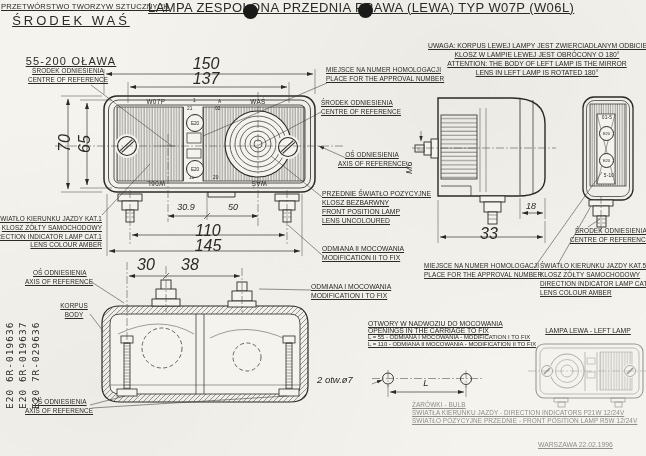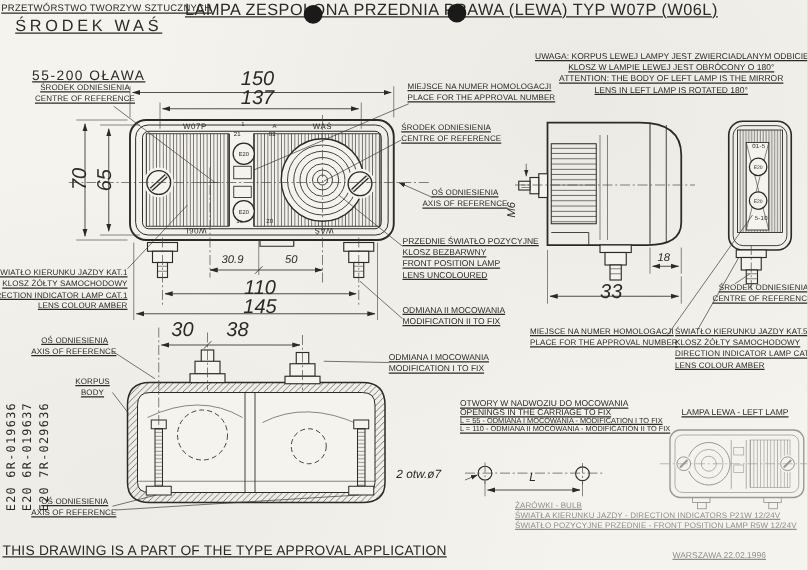--- a/index.html
+++ b/index.html
@@ -397,15 +397,14 @@
 <div class="s u lb3" style="left:368px;top:341px">L = 110 - ODMIANA II MOCOWANIA - MODIFICATION II TO FIX</div>
 
 <div class="s c u lb2" style="left:542px;top:327px;width:92px">LAMPA LEWA - LEFT LAMP</div>
 <div class="s d4" style="left:317px;top:375px">2 otw.ø7</div>
 
 <div class="s u lb faint" style="left:412px;top:401px">ŻARÓWKI - BULB</div>
 <div class="s u lb faint" style="left:412px;top:409px">ŚWIATŁA KIERUNKU JAZDY - DIRECTION INDICATORS P21W 12/24V</div>
 <div class="s u lb faint" style="left:412px;top:417px">ŚWIATŁO POZYCYJNE PRZEDNIE - FRONT POSITION LAMP R5W 12/24V</div>
 <div class="s u lb2 faint" style="left:538px;top:441px">WARSZAWA 22.02.1996</div>
 
-<div class="s u ft" style="left:2px;top:435px">THIS DRAWING IS A PART OF THE TYPE APPROVAL APPLICATION</div>
 
 </div>
 
 </body></html>

